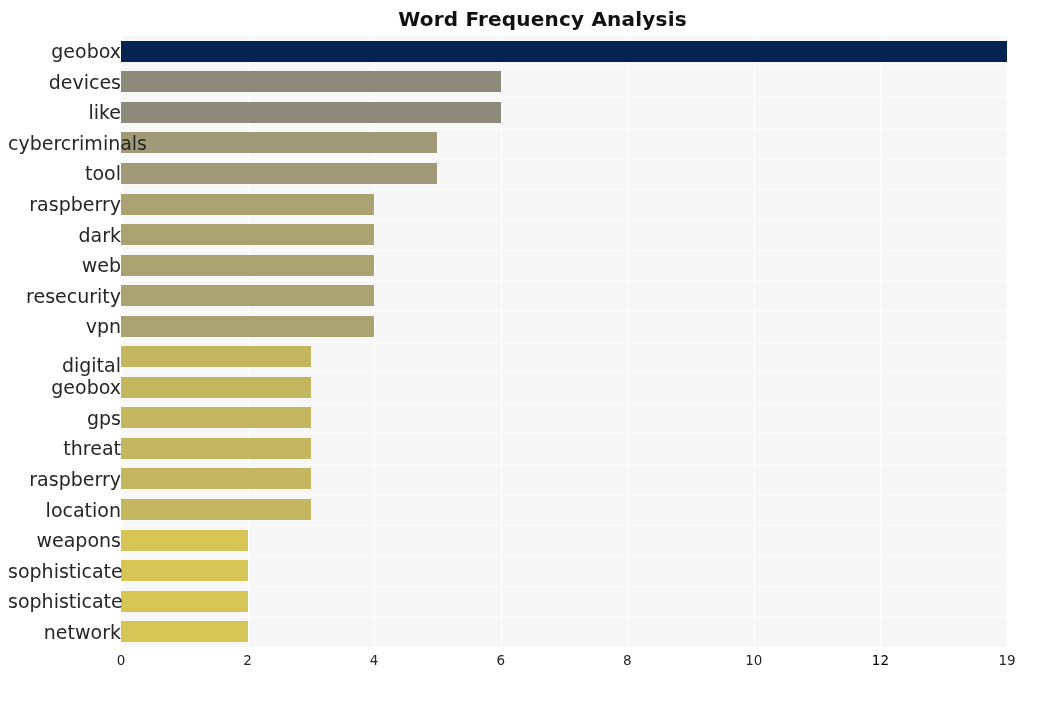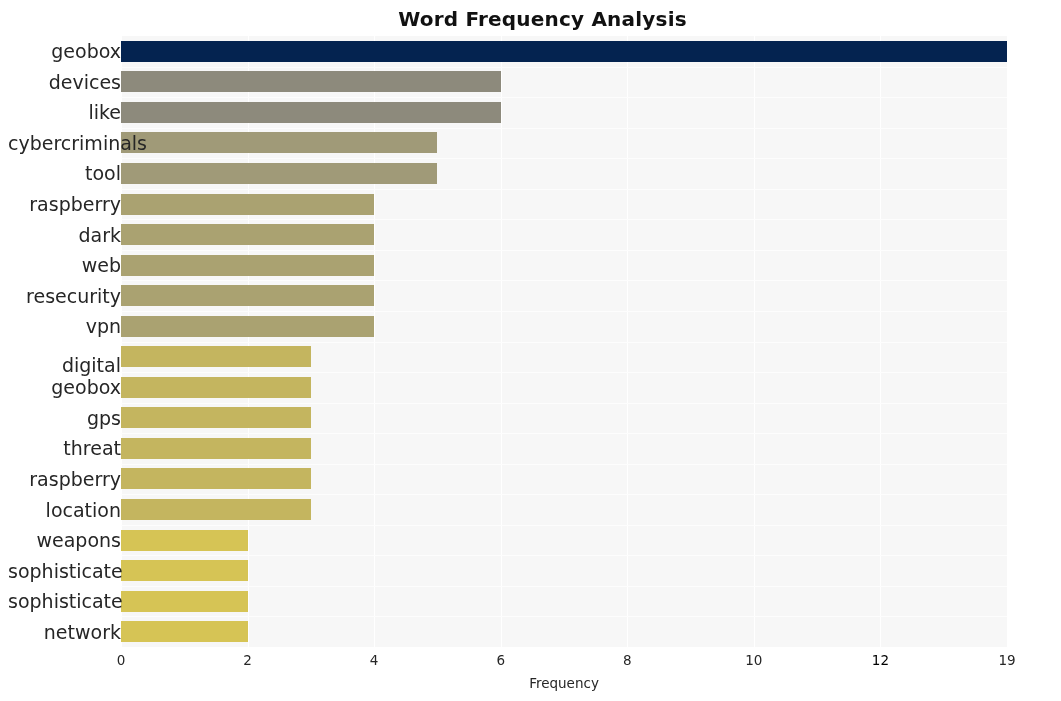--- a/index.html
+++ b/index.html
@@ -211,15 +211,14 @@
       <div class="xtick" style="left: 0px; color: rgb(38, 38, 38);">0</div>
       <div class="xtick" style="left: 126.571px; color: rgb(38, 38, 38);">2</div>
       <div class="xtick" style="left: 253.143px; color: rgb(38, 38, 38);">4</div>
       <div class="xtick" style="left: 379.714px; color: rgb(38, 38, 38);">6</div>
       <div class="xtick" style="left: 506.286px; color: rgb(38, 38, 38);">8</div>
       <div class="xtick" style="left: 632.857px; color: rgb(38, 38, 38);">10</div>
       <div class="xtick" style="left: 759.429px; color: #000000;">12</div>
       <div class="xtick" style="left: 886px; color: rgb(38, 38, 38);">19</div>
     </div>
 
-  <div id="x-axis-title">Frequency</div>
 
 </div>
 
 </body></html>

